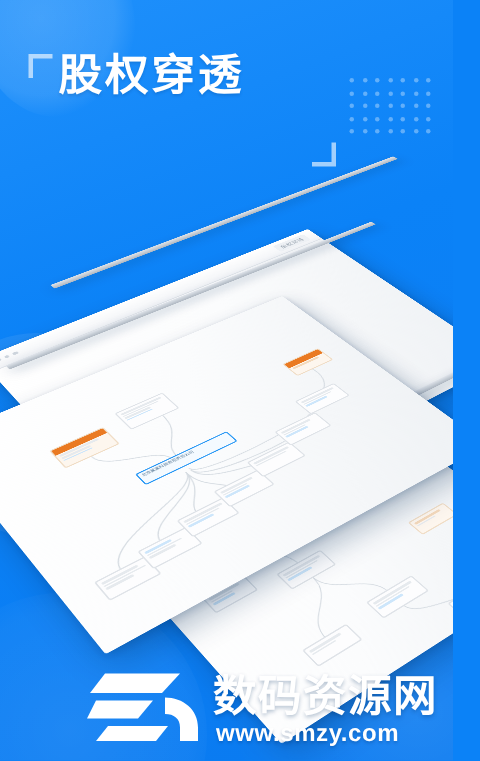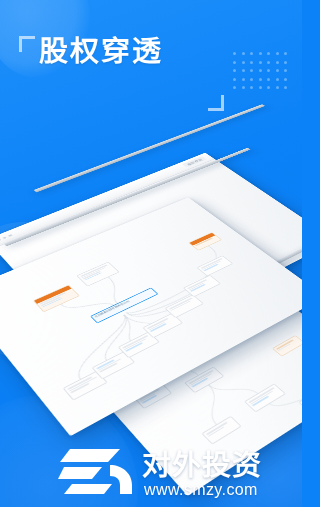--- a/index.html
+++ b/index.html
@@ -142,21 +142,21 @@
     position:absolute;left:58px;bottom:12px;width:78px;height:50px;
   }
   .wm-cn{
     position:absolute;left:142px;bottom:26px;
     font-size:29px;line-height:32px;font-weight:bold;color:#ffffff;
     letter-spacing:1px;white-space:nowrap;
     text-shadow:0 1px 3px rgba(0,45,95,.30);
   }
   .wm-url{
     position:absolute;left:144px;bottom:8px;
-    font-size:16px;line-height:18px;font-weight:normal;color:#ffffff;
+    font-size:16px;line-height:18px;font-weight:bold;color:#ffffff;
     letter-spacing:.4px;white-space:nowrap;
     text-shadow:0 1px 2px rgba(0,45,95,.25);
   }
 </style>
 </head>
 <body>
 
 <div class="stage">
 
   <div class="blob-tl"></div>
@@ -354,17 +354,17 @@
 
   </div>
 
   <div class="mark">
     <svg class="logo" viewBox="0 0 78 50">
       <path d="M12 4 L62 4 L50 17 L2 17 Z" fill="#ffffff"></path>
       <path d="M6 22 L44 22 L34 34 L0 34 Z" fill="#ffffff"></path>
       <path d="M14 39 L54 39 L46 49 L6 49 Z" fill="#ffffff"></path>
       <path d="M52 20 C64 20, 74 28, 74 40 L74 49 L62 49 L62 40 C62 34, 58 31, 52 31 Z" fill="#ffffff"></path>
     </svg>
-    <div class="wm-cn">对外投资</div>
+    <div class="wm-cn">数码资源网</div>
     <div class="wm-url">www.smzy.com</div>
   </div>
 
 </div>
 
 </body></html>

